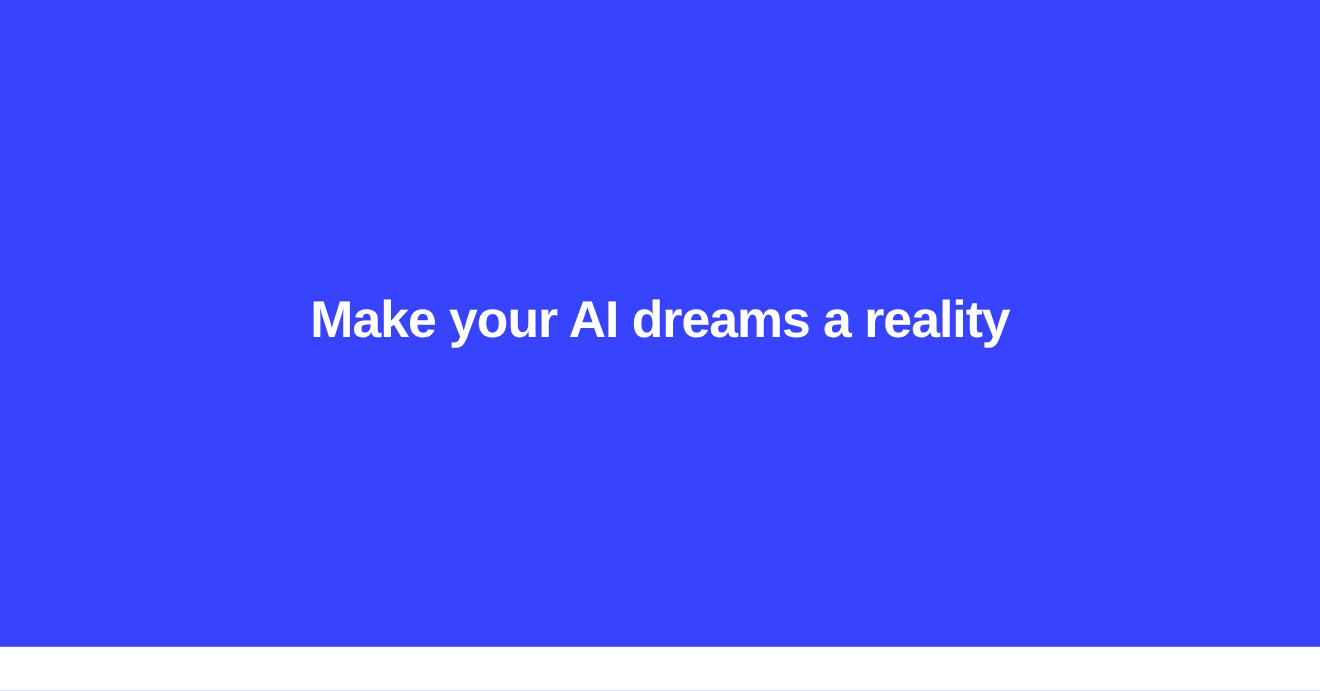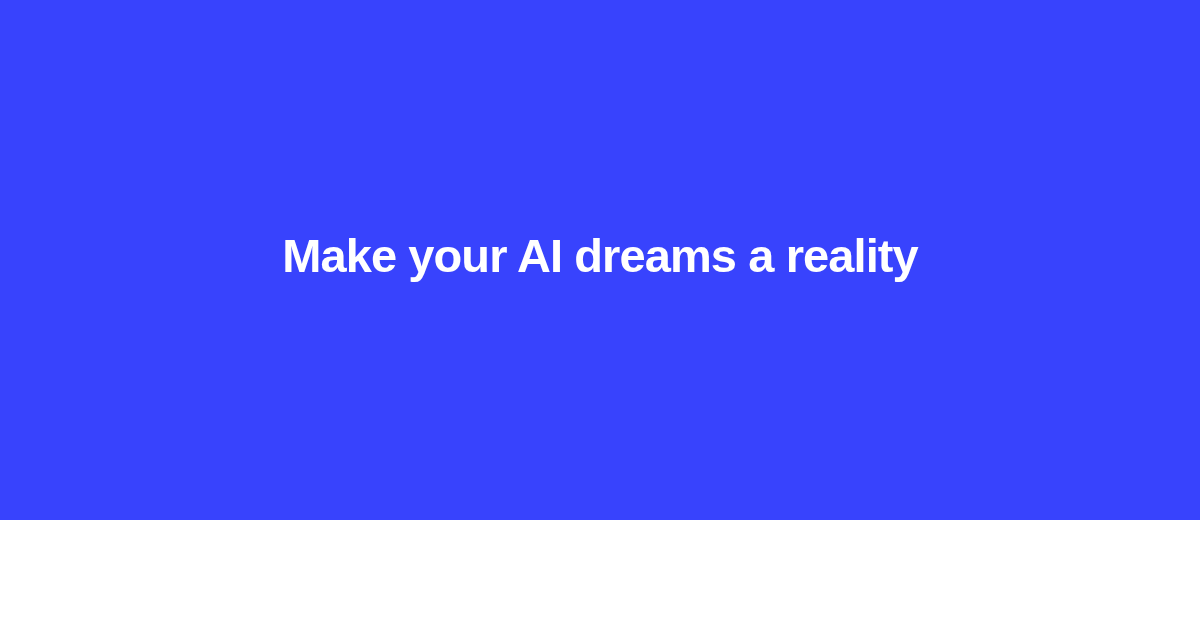--- a/index.html
+++ b/index.html
@@ -14,21 +14,21 @@
     overflow: hidden;
     font-family: "Liberation Sans", "DejaVu Sans", sans-serif;
     -webkit-font-smoothing: antialiased;
   }
 
   
   .share-card {
     position: relative;
     box-sizing: border-box;
     width: 1200px;
-    height: 520px;
+    height: 588px;
     display: flex;
     flex-direction: column;
     align-items: center;
     justify-content: center;
     background-color: #3843fd;   
     overflow: hidden;
   }
 
   .headline-wrap {
     

